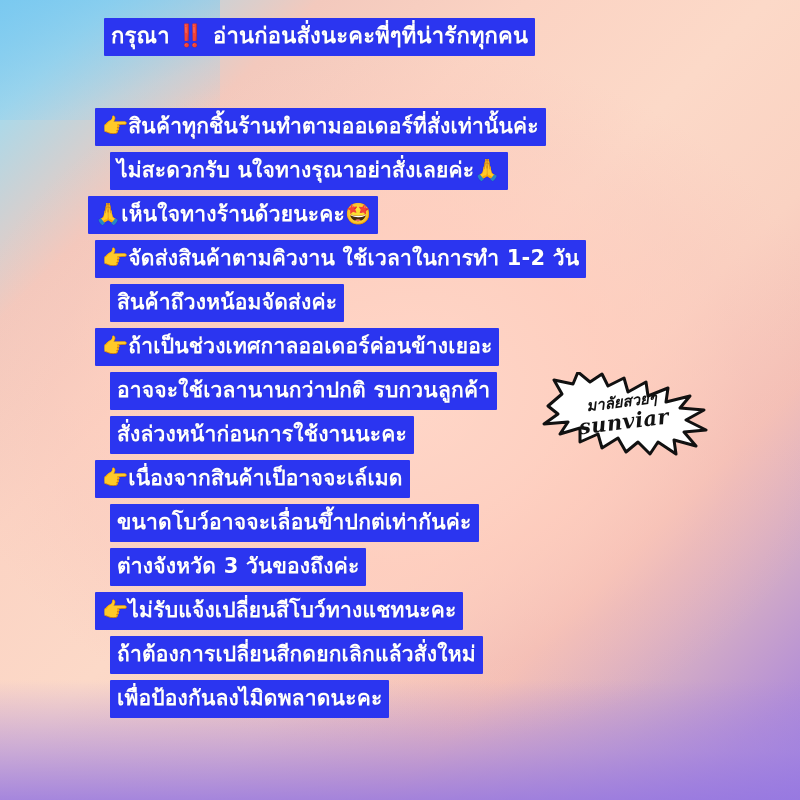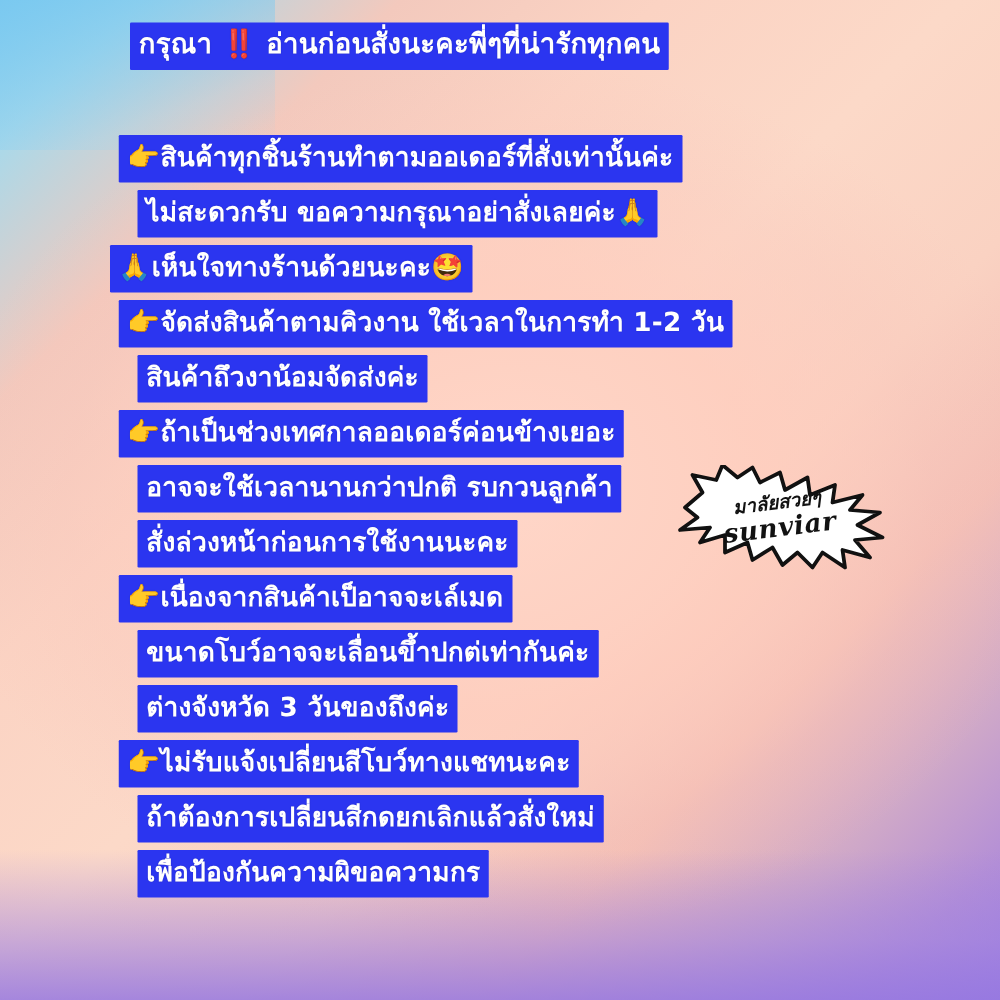--- a/index.html
+++ b/index.html
@@ -130,31 +130,31 @@
     <div class="line title indent-5">
       <span class="txt">กรุณา ‼️ อ่านก่อนสั่งนะคะพี่ๆที่น่ารักทุกคน</span>
     </div>
 
     <div class="gap-md"></div>
 
     <div class="line indent-0">
       <span class="txt">👉สินค้าทุกชิ้นร้านทำตามออเดอร์ที่สั่งเท่านั้นค่ะ</span>
     </div>
     <div class="line indent-1">
-      <span class="txt">ไม่สะดวกรับ ขอความกรุณาอย่าสั่งเลยค่ะ🙏</span>
+      <span class="txt">ไม่สะดวกรับ นใจทางรุณาอย่าสั่งเลยค่ะ🙏</span>
     </div>
     <div class="line indent-2">
       <span class="txt">🙏เห็นใจทางร้านด้วยนะคะ🤩</span>
     </div>
 
     <div class="line indent-0">
       <span class="txt">👉จัดส่งสินค้าตามคิวงาน ใช้เวลาในการทำ 1-2 วัน</span>
     </div>
     <div class="line indent-1">
-      <span class="txt">สินค้าถึวงาน้อมจัดส่งค่ะ</span>
+      <span class="txt">สินค้าถึวงหน้อมจัดส่งค่ะ</span>
     </div>
 
     <div class="line indent-0">
       <span class="txt">👉ถ้าเป็นช่วงเทศกาลออเดอร์ค่อนข้างเยอะ</span>
     </div>
     <div class="line indent-1">
       <span class="txt">อาจจะใช้เวลานานกว่าปกติ รบกวนลูกค้า</span>
     </div>
     <div class="line indent-1">
       <span class="txt">สั่งล่วงหน้าก่อนการใช้งานนะคะ</span>
@@ -171,21 +171,21 @@
       <span class="txt">ต่างจังหวัด 3 วันของถึงค่ะ</span>
     </div>
 
     <div class="line indent-0">
       <span class="txt">👉ไม่รับแจ้งเปลี่ยนสีโบว์ทางแชทนะคะ</span>
     </div>
     <div class="line indent-1">
       <span class="txt">ถ้าต้องการเปลี่ยนสีกดยกเลิกแล้วสั่งใหม่</span>
     </div>
     <div class="line indent-1">
-      <span class="txt">เพื่อป้องกันความผิขอความกร</span>
+      <span class="txt">เพื่อป้องกันลงไมิดพลาดนะคะ</span>
     </div>
 
     <div class="gap-sm"></div>
 
   </div>
 
   <div class="sticker">
     <svg width="170" height="84" viewBox="0 0 170 84" xmlns="http://www.w3.org/2000/svg">
       <polygon points="10,34 24,22 16,8 35,12 40,0 52,10 64,2 70,14 86,6 90,20 108,10 110,24 130,16 128,30 152,24 142,36 166,38 148,48 168,58 146,60 158,74 136,68 138,82 120,70 112,82 100,70 88,80 80,66 64,76 60,62 42,70 42,56 22,62 30,50 6,52 20,42" fill="#ffffff" stroke="#111111" stroke-width="3" stroke-linejoin="round"></polygon>
     </svg>

